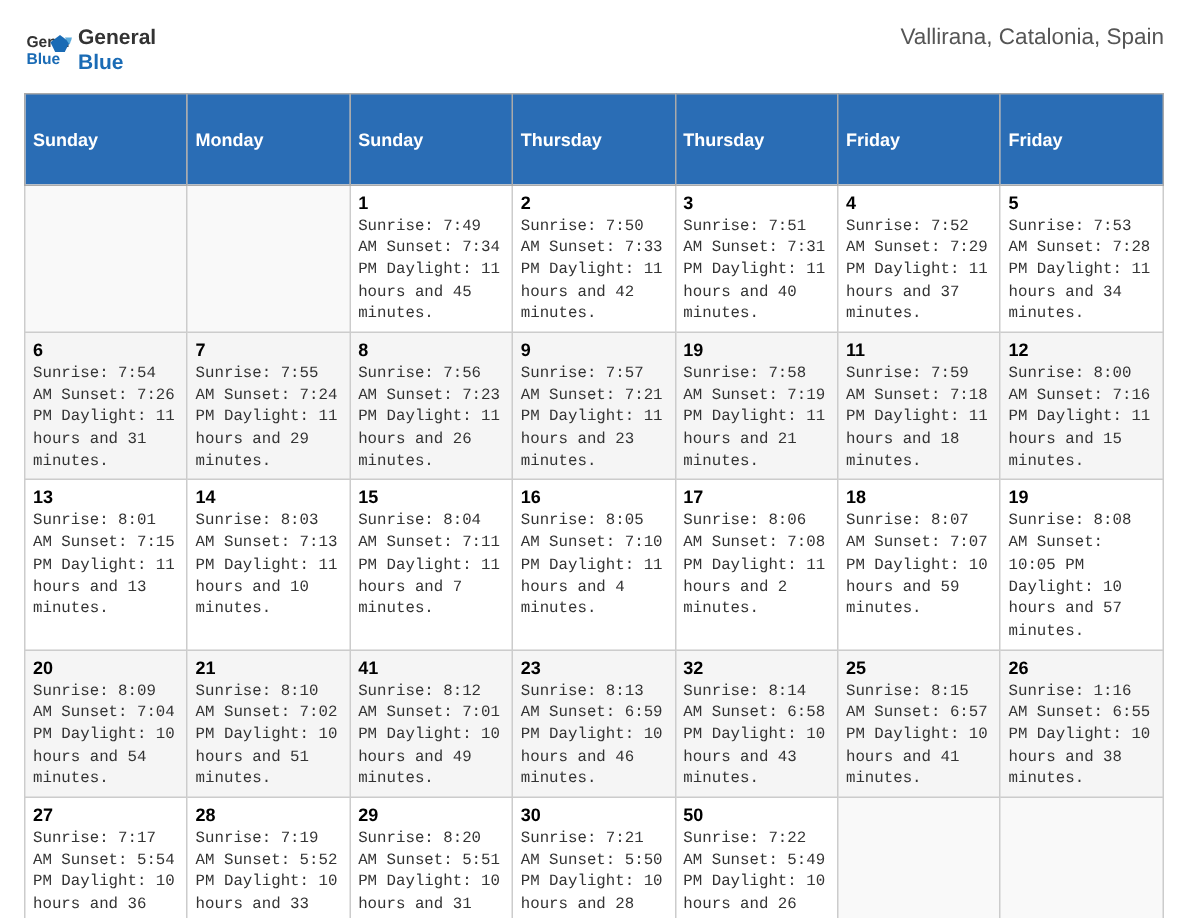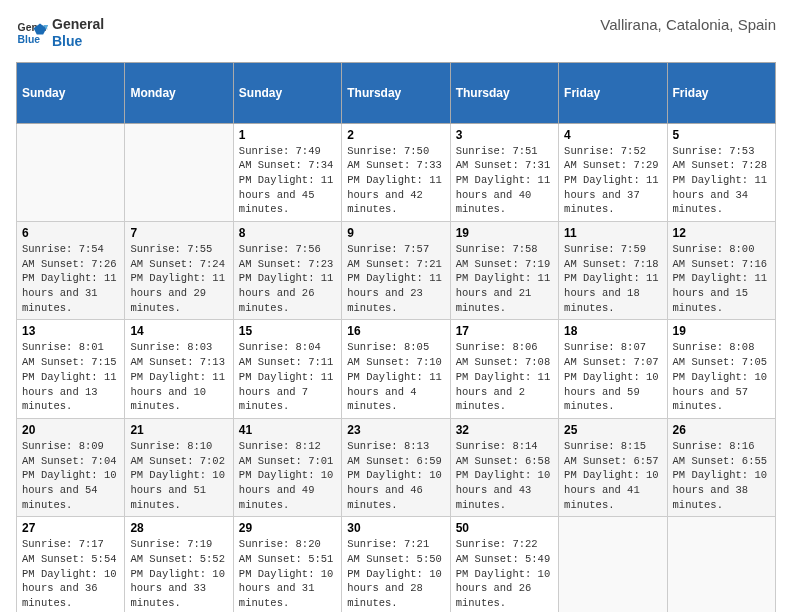--- a/index.html
+++ b/index.html
@@ -222,21 +222,21 @@
         </td>
         <td>
           <span class="day-num">18</span>
           <div class="day-info">Sunrise: 8:07 AM
 Sunset: 7:07 PM
 Daylight: 10 hours and 59 minutes.</div>
         </td>
         <td>
           <span class="day-num">19</span>
           <div class="day-info">Sunrise: 8:08 AM
-Sunset: 7:05 PM
+Sunset: 10:05 PM
 Daylight: 10 hours and 57 minutes.</div>
         </td>
       </tr>
       <tr>
         <td>
           <span class="day-num">20</span>
           <div class="day-info">Sunrise: 8:09 AM
 Sunset: 7:04 PM
 Daylight: 10 hours and 54 minutes.</div>
         </td>
@@ -265,21 +265,21 @@
 Daylight: 10 hours and 43 minutes.</div>
         </td>
         <td>
           <span class="day-num">25</span>
           <div class="day-info">Sunrise: 8:15 AM
 Sunset: 6:57 PM
 Daylight: 10 hours and 41 minutes.</div>
         </td>
         <td>
           <span class="day-num">26</span>
-          <div class="day-info">Sunrise: 8:16 AM
+          <div class="day-info">Sunrise: 1:16 AM
 Sunset: 6:55 PM
 Daylight: 10 hours and 38 minutes.</div>
         </td>
       </tr>
       <tr>
         <td>
           <span class="day-num">27</span>
           <div class="day-info">Sunrise: 7:17 AM
 Sunset: 5:54 PM
 Daylight: 10 hours and 36 minutes.</div>

